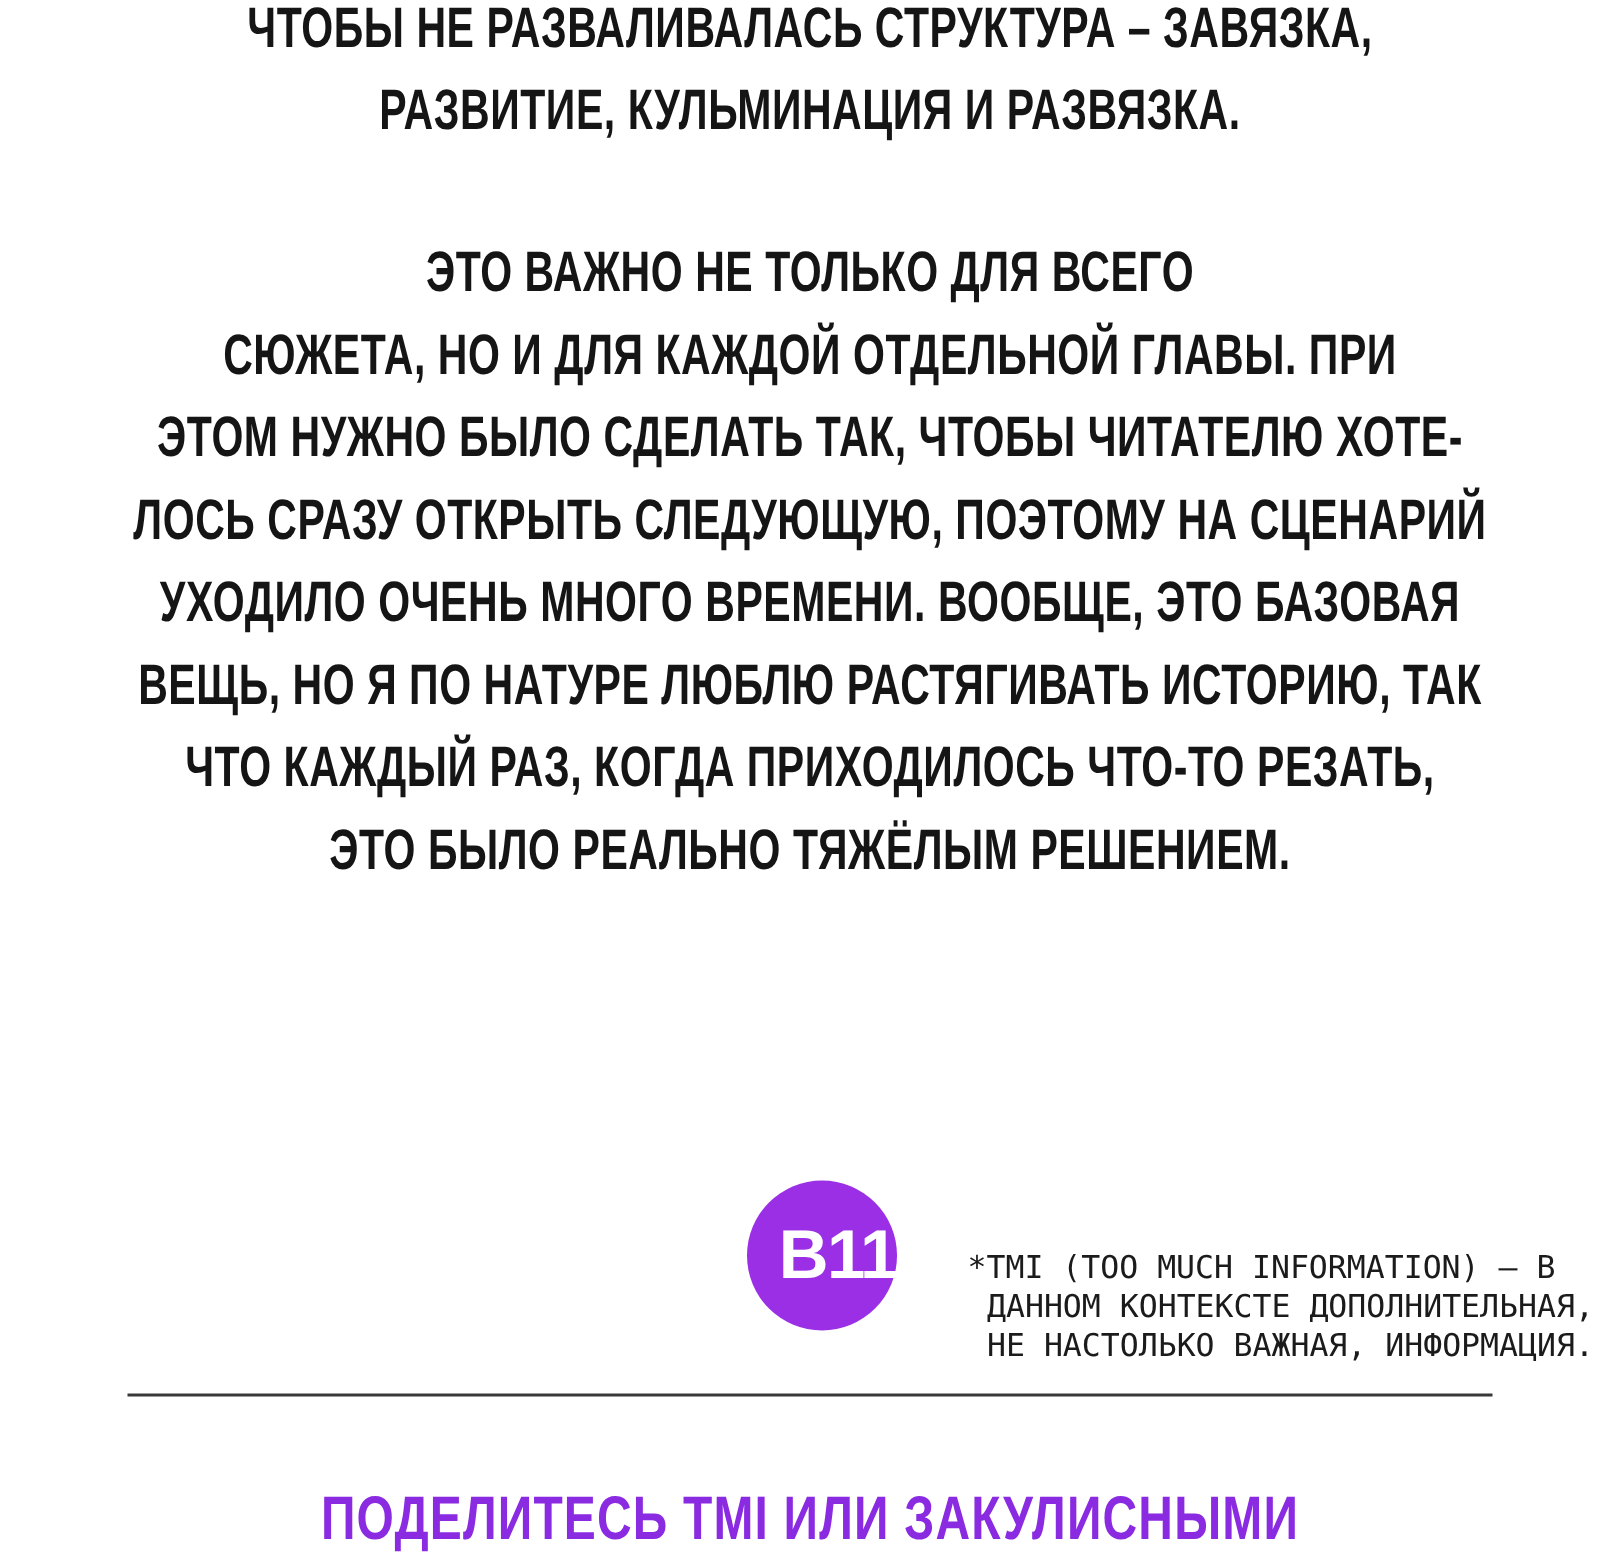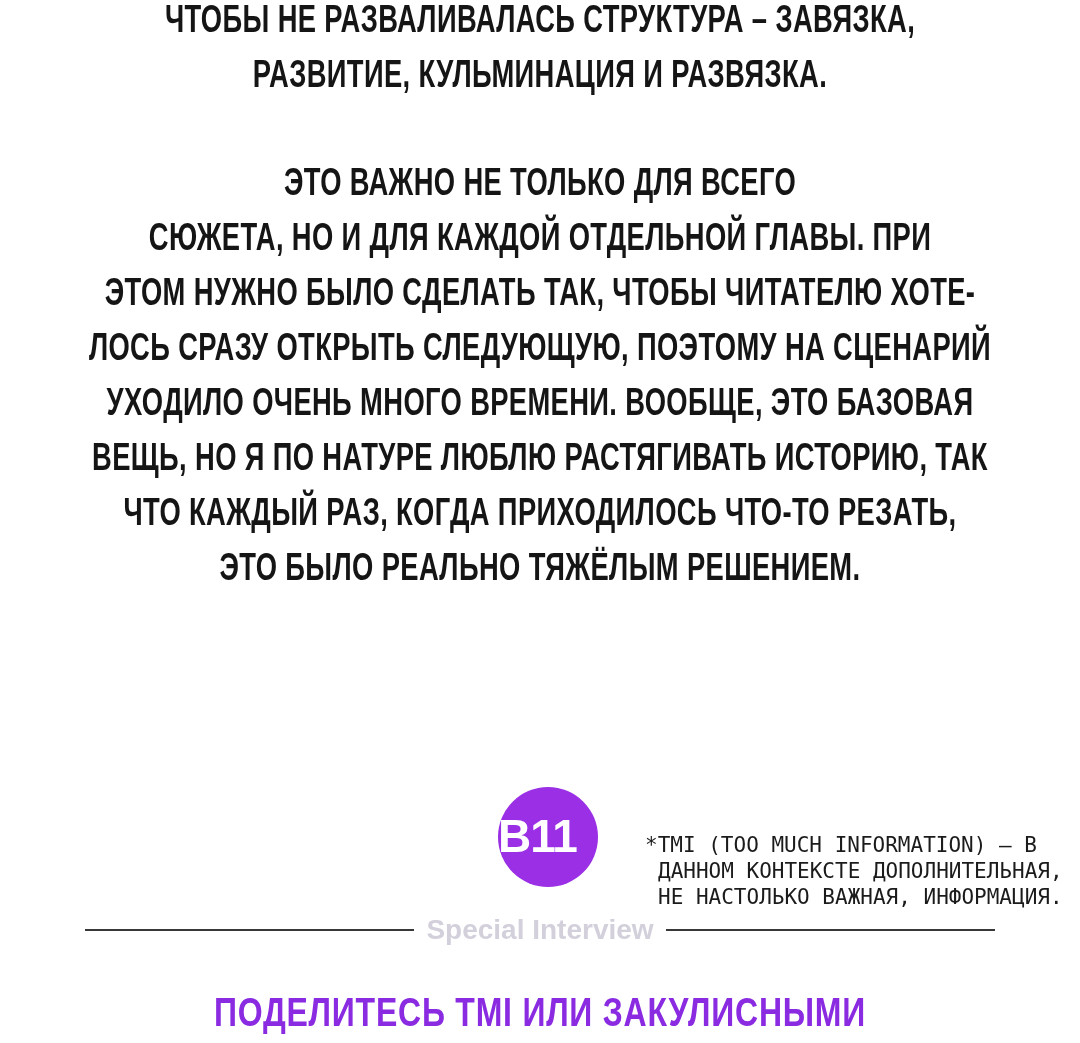--- a/index.html
+++ b/index.html
@@ -34,21 +34,21 @@
   .badge {
     position: absolute;
     left: 498px;
     top: 787px;
     width: 100px;
     height: 100px;
     border-radius: 50%;
     background: #9a2fe6;
     display: flex;
     align-items: center;
-    justify-content: flex-start;
+    justify-content: flex-end;
   }
   .badge span {
     color: #ffffff;
     font-weight: 700;
     font-size: 46px;
     letter-spacing: -1px;
     padding-bottom: 2px;
   }
 
   
@@ -130,21 +130,20 @@
   </div>
 
   <aside class="footnote">
     <p>*TMI (TOO MUCH INFORMATION) – В
 ДАННОМ КОНТЕКСТЕ ДОПОЛНИТЕЛЬНАЯ,
 НЕ НАСТОЛЬКО ВАЖНАЯ, ИНФОРМАЦИЯ.</p>
   </aside>
 
   <div class="divider">
     <span class="rule"></span>
-    <span class="label">Special Interview</span>
     <span class="rule"></span>
   </div>
 
   <h1 class="question-title">
     <span>ПОДЕЛИТЕСЬ TMI ИЛИ ЗАКУЛИСНЫМИ</span>
   </h1>
 
 </div>
 
 </body></html>

